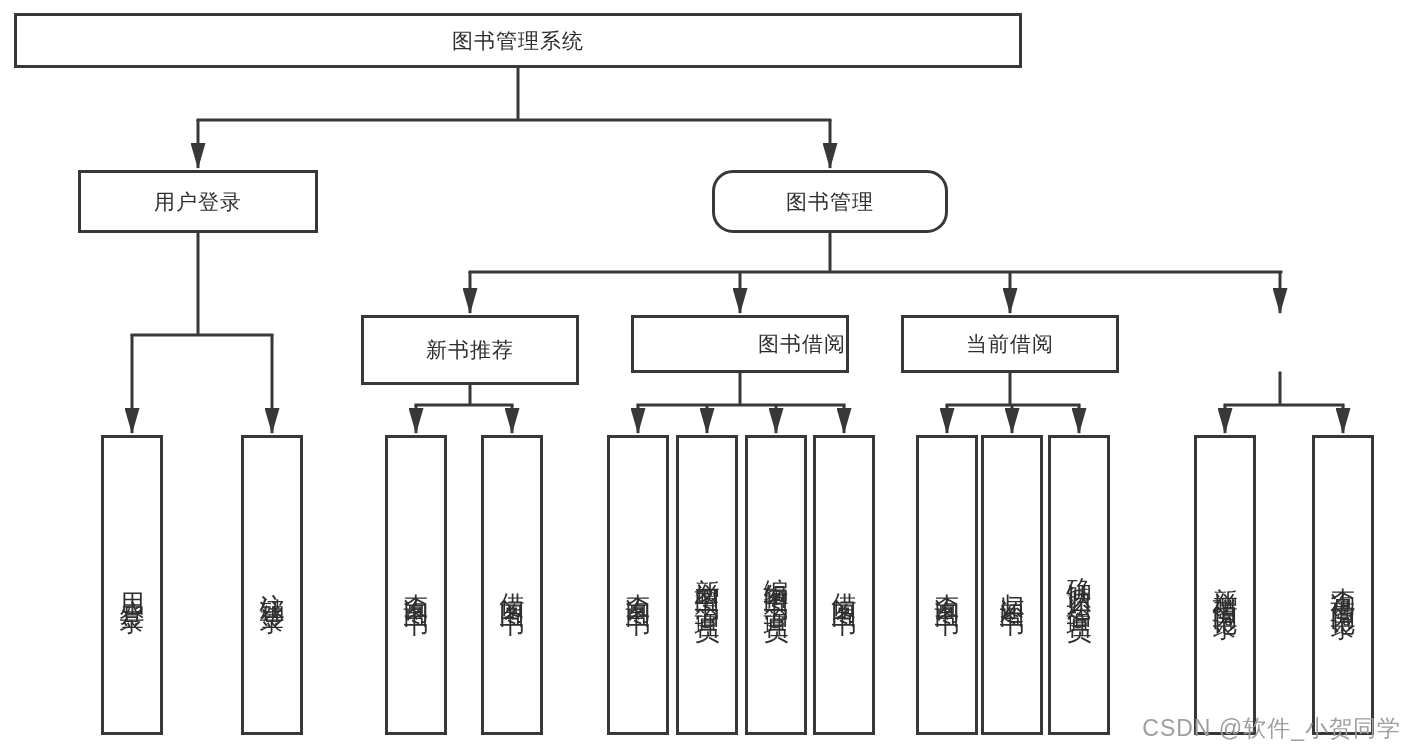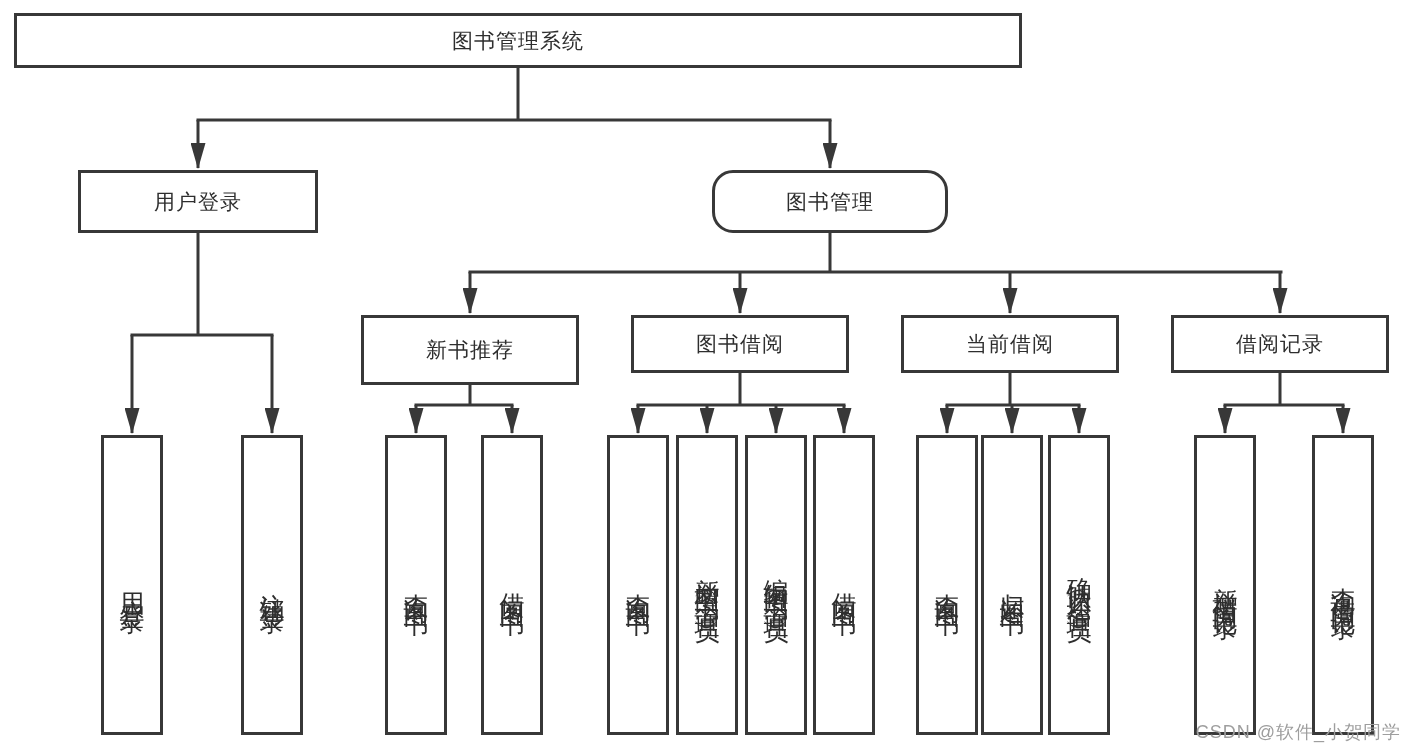--- a/index.html
+++ b/index.html
@@ -43,21 +43,21 @@
     writing-mode: vertical-rl;
     text-orientation: mixed;
     font-size: 25px;
     letter-spacing: 6px;
     line-height: 1;
   }
   .watermark {
     position: absolute;
     right: 4px;
     bottom: 3px;
-    font-size: 18px;
+    font-size: 23px;
     color: #9e9e9e;
     letter-spacing: 1px;
     z-index: 5;
     white-space: nowrap;
   }
 </style>
 </head>
 <body>
 
 <div class="canvas">
@@ -113,28 +113,25 @@
   <div class="node h" style="left:78px; top:170px; width:240px; height:63px;">
     <span>用户登录</span>
   </div>
   <div class="node h" style="left:712px; top:170px; width:236px; height:63px;border-radius:21px;">
     <span>图书管理</span>
   </div>
 
   <div class="node h" style="left:361px; top:315px; width:218px; height:70px;">
     <span>新书推荐</span>
   </div>
-  <div class="node h" style="left:631px; top:315px; width:218px; height:58px;">
+  <div class="node h" style="left:631px; top:315px; width:218px; height:58px;justify-content:flex-end;">
     <span>图书借阅</span>
   </div>
   <div class="node h" style="left:901px; top:315px; width:218px; height:58px;">
     <span>当前借阅</span>
-  </div>
-  <div class="node h" style="left:1171px; top:315px; width:218px; height:58px;">
-    <span>借阅记录</span>
   </div>
 
   <div class="node v" style="left:101px;">
     <span>用户登录</span>
   </div>
   <div class="node v" style="left:241px;">
     <span>注销登录</span>
   </div>
 
   <div class="node v" style="left:385px;">

